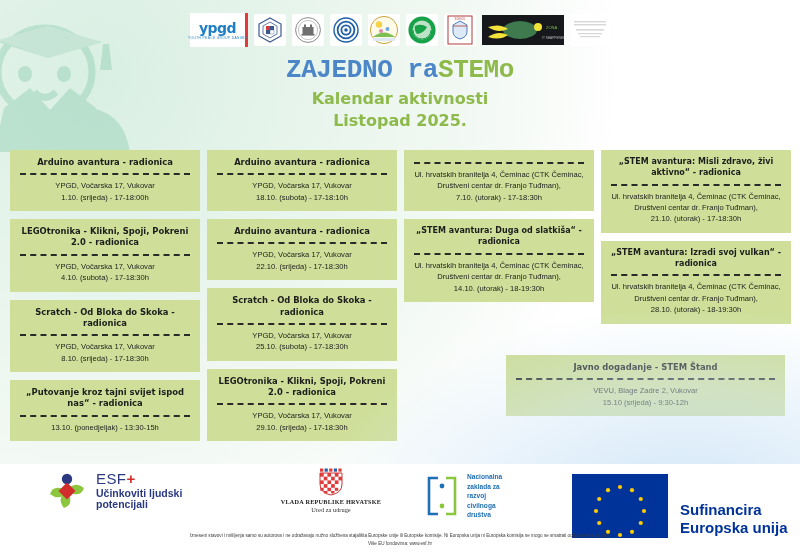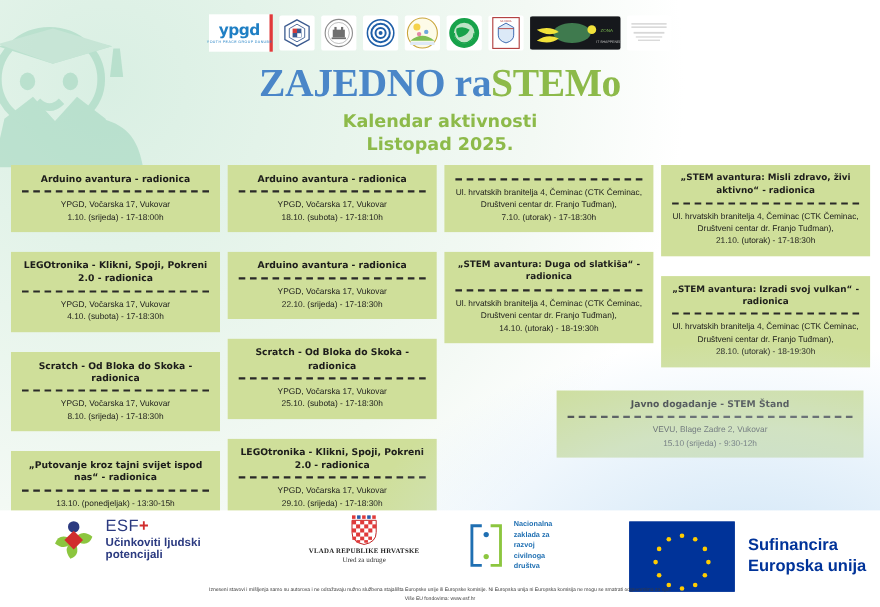--- a/index.html
+++ b/index.html
@@ -67,42 +67,42 @@
     font-size: 2.6px; color: #1f7fc4; letter-spacing: .3px; margin-top: 2px;
     transform: scale(1.25); white-space: nowrap;
   }
   .logo-box { width: 32px; height: 32px; background: #fff; border-radius: 2px;
               display:flex; align-items:center; justify-content:center; }
   .logo-wide { width: 82px; height: 30px; border-radius: 2px; }
 
   
   .title-block { position: absolute; left: 0; top: 56px; width: 800px; text-align: center; }
   .t-main {
-    font-family: Liberation Serif, serif;
-    font-size: 36px; font-weight: bold; line-height: 1.08;
+    font-family: Liberation Mono, monospace;
+    font-size: 26px; font-weight: bold; line-height: 1.08;
     letter-spacing: -.4px;
   }
   .t-main .blue { color: #4a86c8; }
   .t-main .green { color: #8dba4a; }
   .t-sub {
     font-family: "DejaVu Sans", sans-serif;
     font-size: 16px; font-weight: bold; color: #8dba4a;
     line-height: 1.35; margin-top: 4px;
   }
 
   
   .columns {
     position: absolute;
     left: 10px; top: 150px;
     width: 782px;
     display: flex;
     gap: 7px;
     align-items: flex-start;
   }
-  .col { width: 190px; display: flex; flex-direction: column; gap: 18px; }
+  .col { width: 190px; display: flex; flex-direction: column; gap: 8px; }
   .col-3, .col-4 { width: 190px; }
 
   .card {
     background: #cfdf9a;
     padding: 7px 8px 8px;
     text-align: center;
   }
   .card.event { background: #cddd96; }
 
   .card-title {
@@ -138,21 +138,21 @@
   .esf-text .l1 .plus { color: #d12d2d; font-weight: bold; }
   .esf-text .l2 { font-size: 10.5px; font-weight: bold; color: #2b3a80; }
 
   .vlada { position: absolute; left: 256px; top: 4px; width: 150px; text-align: center; }
   .vlada .t1 { font-family:"Liberation Serif", serif; font-size: 6.2px; font-weight: bold; color: #222; letter-spacing: .25px; margin-top: 2px; }
   .vlada .t2 { font-family:"Liberation Serif", serif; font-size: 6.4px; color: #333; margin-top: 1px; }
 
   .nzrcd { position: absolute; left: 424px; top: 8px; display: flex; align-items: center; gap: 7px; }
   .nzrcd-text { font-size: 6.6px; font-weight: bold; color: #1f6fb2; line-height: 1.45; }
 
-  .eu { position: absolute; left: 572px; top: 10px; display: flex; align-items: center; gap: 12px; }
+  .eu { position: absolute; left: 572px; top: 10px; display: flex; align-items: flex-end; gap: 12px; }
   .eu-flag { width: 96px; height: 64px; background: #003399; position: relative; }
   .eu-text { font-size: 15px; font-weight: bold; color: #003399; line-height: 1.25; }
 
   .disclaimer {
     position: absolute; left: 0; bottom: 4px; width: 800px;
     text-align: center; color: #3a3a3a;
     font-size: 4.6px; line-height: 1.75;
   }
   .disclaimer .l2 { }
 </style>

